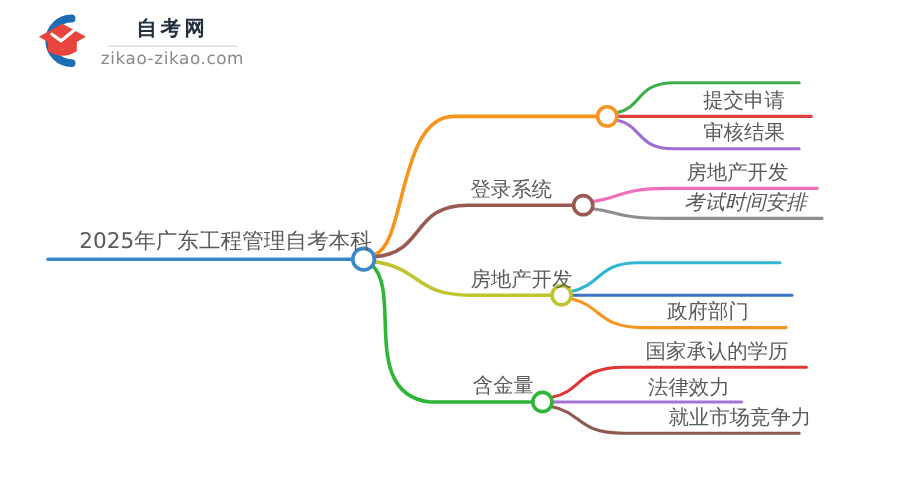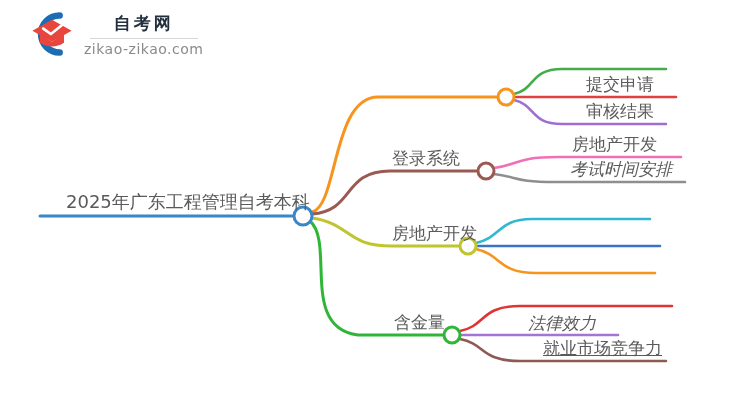--- a/index.html
+++ b/index.html
@@ -78,18 +78,20 @@
   <div class="label title" style="left:66px; top:192px;">2025年广东工程管理自考本科</div>
 
   <div class="label" style="left:586px; top:75px;">提交申请</div>
   <div class="label" style="left:586px; top:102px;">审核结果</div>
 
   <div class="label" style="left:392px; top:149px;">登录系统</div>
   <div class="label" style="left:572px; top:135px;">房地产开发</div>
   <div class="label" style="left:570px; top:160px;font-style:italic;">考试时间安排</div>
 
   <div class="label" style="left:392px; top:224px;">房地产开发</div>
+  <div class="label" style="left:556px; top:251px;">政府部门</div>
 
   <div class="label" style="left:394px; top:313px;">含金量</div>
-  <div class="label" style="left:528px; top:314px;font-style:italic;">法律效力</div>
-  <div class="label" style="left:543px; top:339px;text-decoration:underline;">就业市场竞争力</div>
+  <div class="label" style="left:538px; top:284px;">国家承认的学历</div>
+  <div class="label" style="left:540px; top:314px;">法律效力</div>
+  <div class="label" style="left:557px; top:339px;">就业市场竞争力</div>
 
 </div>
 
 </body></html>

